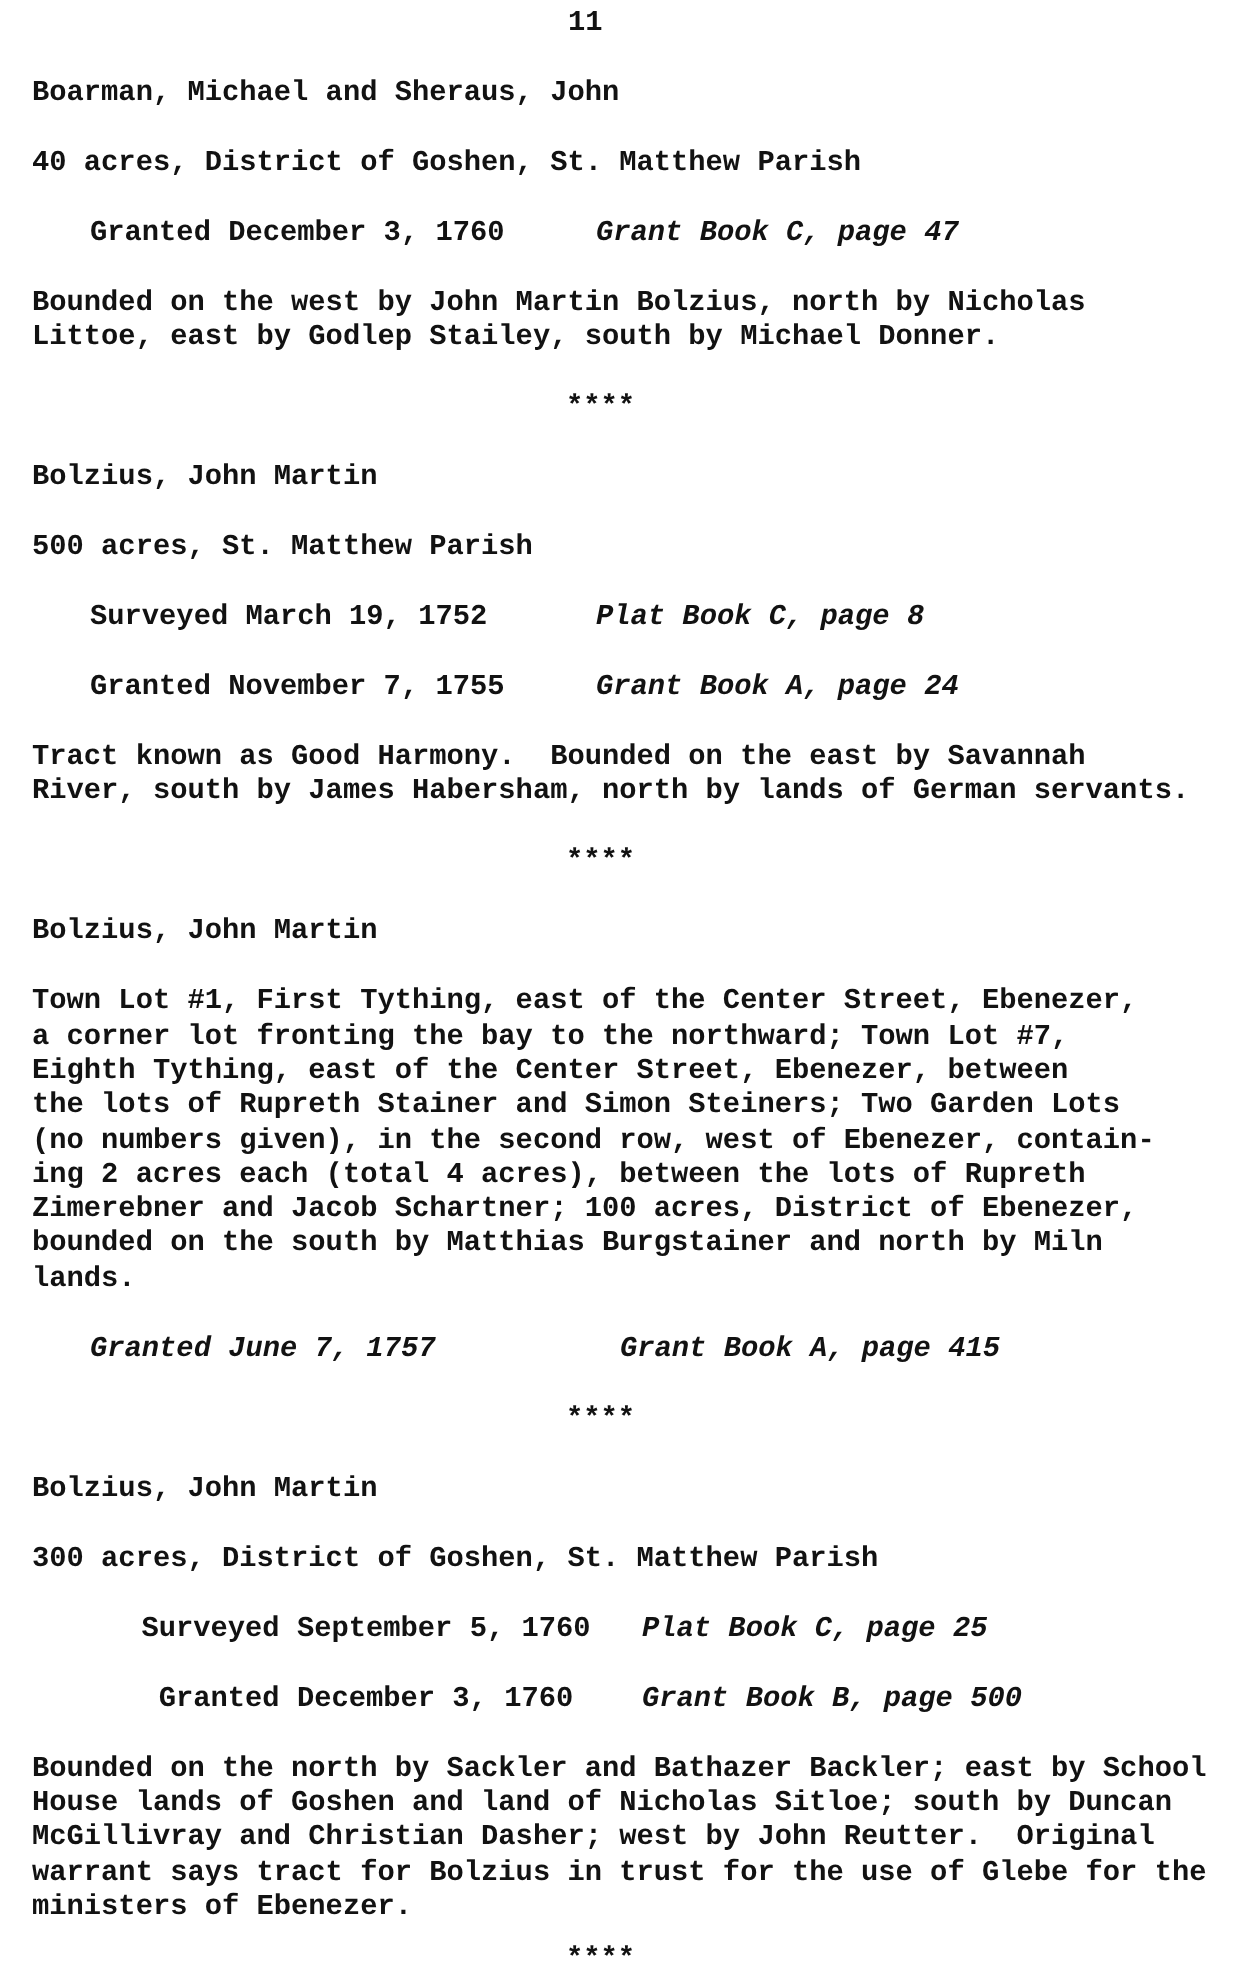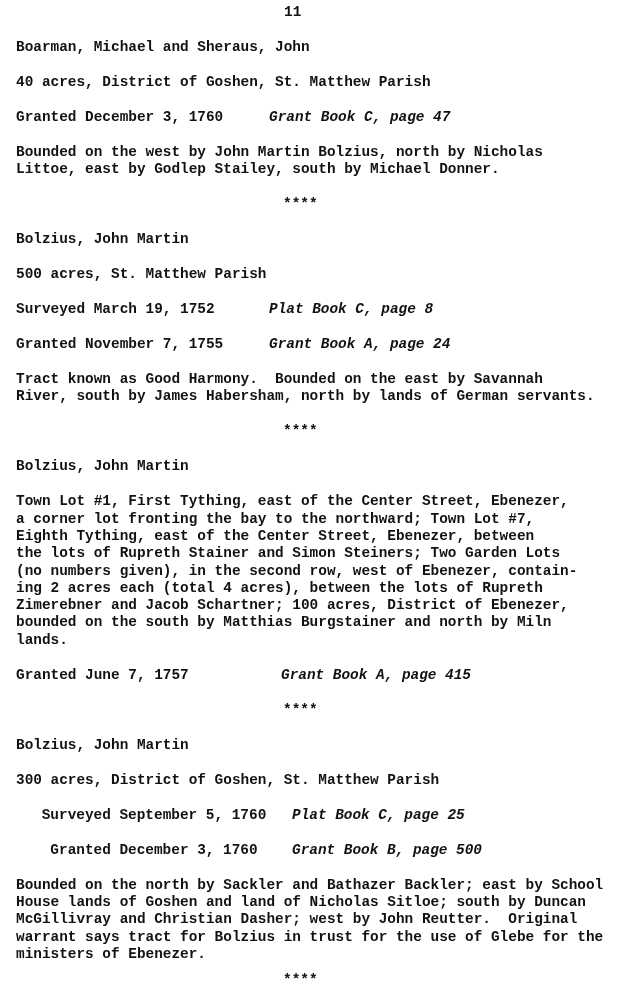--- a/index.html
+++ b/index.html
@@ -15,23 +15,23 @@
     color: #121212;
     -webkit-font-smoothing: antialiased;
   }
   .page { padding: 4px 0 0 16px; }
   .block { margin: 0 0 17.7px 0; }
   .pagenum { padding-left: 268px; }
   .sep { padding-left: 267px; }
   .sep.tight { margin-top: -9px; }
   .para { white-space: pre-wrap; }
   .record { display: flex; }
-  .rleft { flex: none; white-space: pre; }
+  .rleft { flex: none; white-space: pre; margin-left: 29px; }
   .rl-253 { width: 253px; }
-  .rl-265 { width: 265px; }
+  .rl-265 { width: 265px; font-style: italic; }
   .rl-276 { width: 276px; text-align: center; }
   .rright { flex: none; white-space: pre; font-style: italic; }
 </style>
 </head>
 <body>
 
 <div class="page">
 
   <div class="block pagenum">11</div>
 

